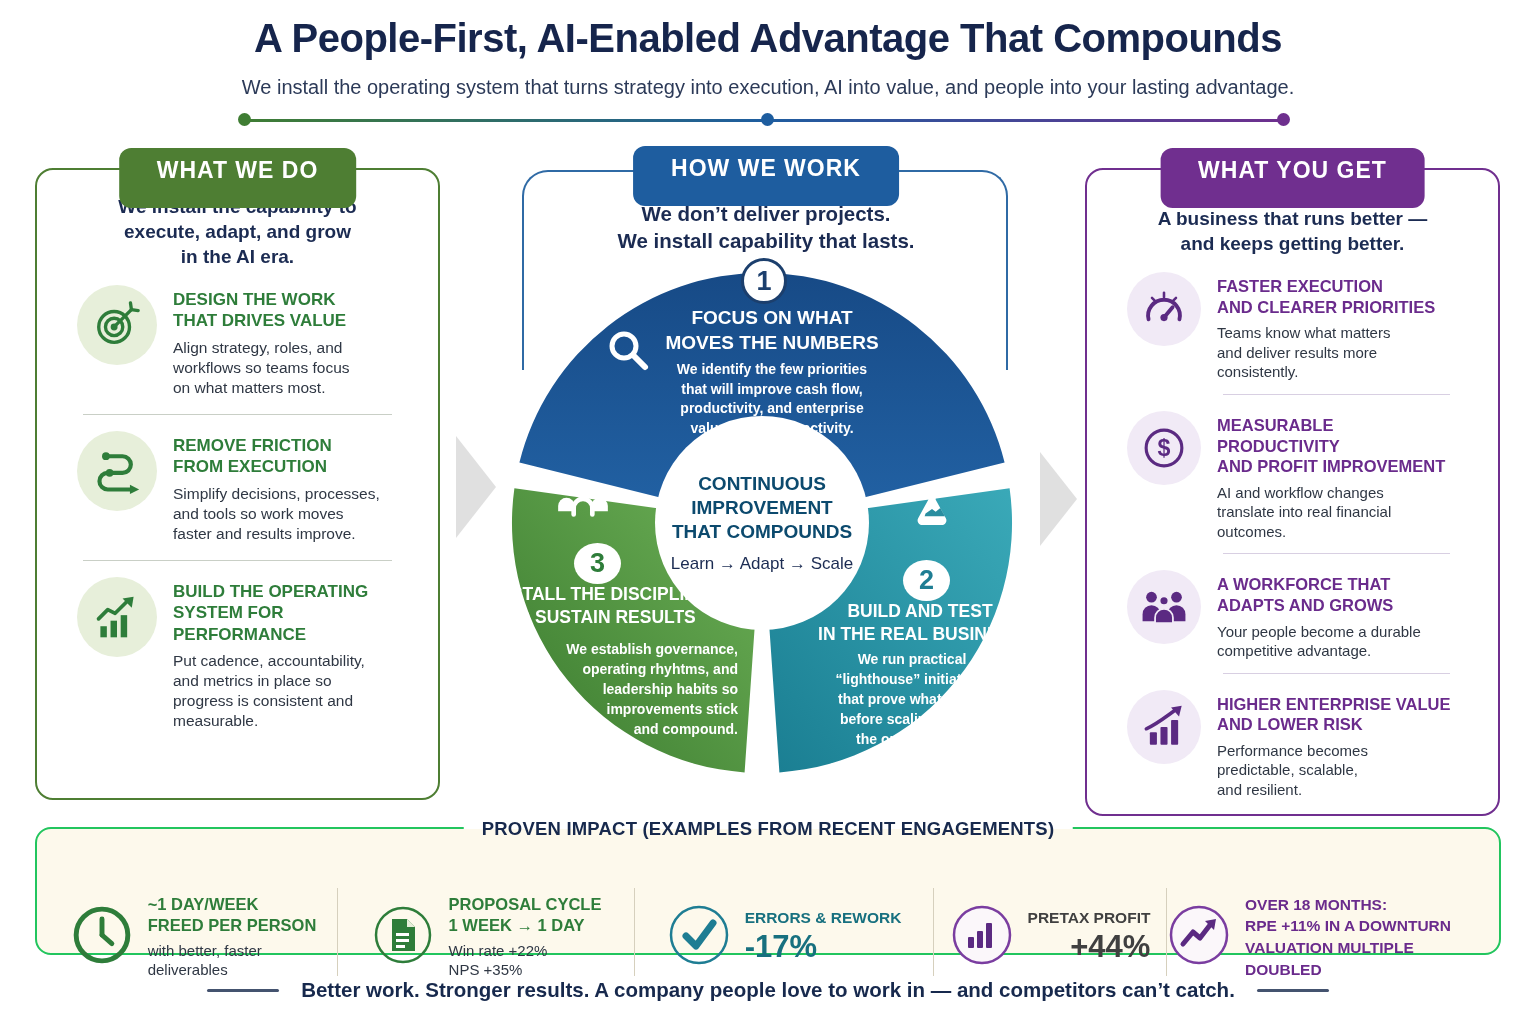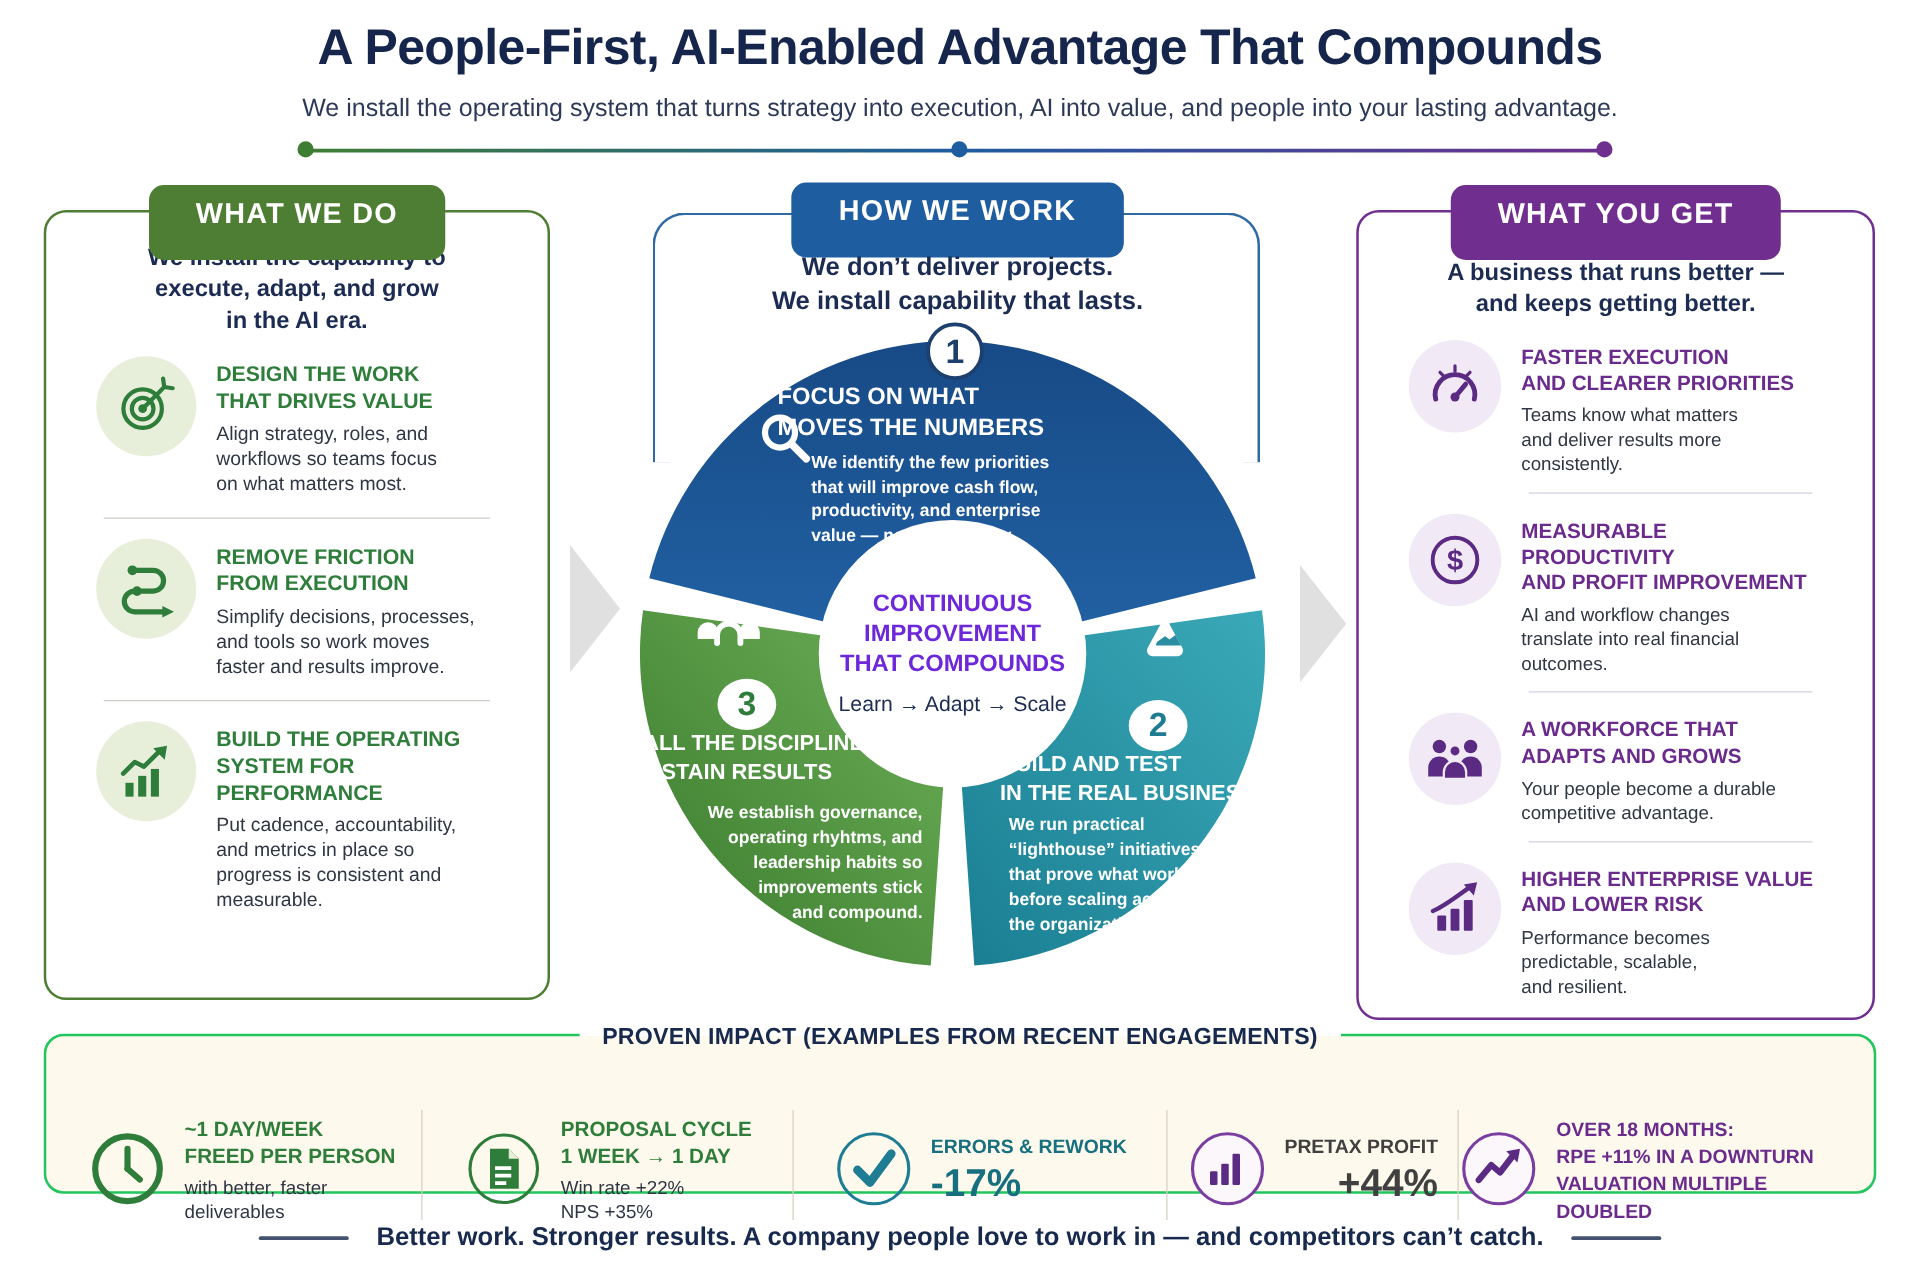--- a/index.html
+++ b/index.html
@@ -42,30 +42,30 @@
   .center-intro { position:absolute; left:766px; top:200px; transform:translateX(-50%); width:480px; text-align:center; font-size:20.5px; font-weight:bold; color:#1b2b52; line-height:1.32; white-space:pre-line; }
   .cycle-svg { position:absolute; left:502px; top:253px; }
   .seg-icon { position:absolute; }
   #magnifier-wrap { left:604px; top:326px; }
   #flask-wrap { left:908px; top:482px; }
   #team-wrap { left:554px; top:480px; }
   .badge { position:absolute; background:#fff; border-radius:50%; display:flex; align-items:center; justify-content:center; font-weight:bold; }
   #badge1 { left:741px; top:258px; width:46px; height:46px; border:3.5px solid #1c3f6d; color:#1c3f6d; font-size:27px; }
   #badge2 { left:903px; top:560px; width:47px; height:41px; color:#1e7d93; font-size:27px; }
   #badge3 { left:574px; top:543px; width:47px; height:41px; color:#2e7d3a; font-size:27px; }
-  .seg-text { position:absolute; color:#ffffff; text-align:left; white-space:pre-line; }
+  .seg-text { position:absolute; color:#ffffff; text-align:center; white-space:pre-line; }
   .seg-title { font-weight:bold; }
   #seg1-title { left:772px; top:306px; transform:translateX(-50%); width:300px; font-size:19px; line-height:1.3; }
   #seg1-desc  { left:772px; top:360px; transform:translateX(-50%); width:246px; font-size:14px; line-height:1.4; font-weight:bold; }
   #seg2-title { left:920px; top:600px; transform:translateX(-50%); width:240px; font-size:17.5px; line-height:1.3; }
   #seg2-desc  { left:912px; top:650px; transform:translateX(-50%); width:210px; font-size:14px; line-height:1.42; font-weight:bold; }
   #seg3-title { left:601px; top:583px; transform:translateX(-50%); width:250px; font-size:17.5px; line-height:1.3; }
   #seg3-desc  { left:528px; top:640px; width:210px; text-align:right; font-size:14px; line-height:1.42; font-weight:bold; }
   .center-circle { position:absolute; left:655px; top:416px; width:214px; height:214px; background:#ffffff; border-radius:50%; display:flex; flex-direction:column; align-items:center; justify-content:center; text-align:center; }
-  .cc-title { font-size:19px; font-weight:bold; color:#6d28d9; line-height:1.28; white-space:pre-line; }
+  .cc-title { font-size:19px; font-weight:bold; color:#0c4a6e; line-height:1.28; white-space:pre-line; }
   .cc-flow { margin-top:10px; font-size:17px; color:#1b2b52; }
   .gray-arrow { position:absolute; width:0; height:0; }
   #arrow-left  { left:456px; top:436px; border-top:51px solid transparent; border-bottom:51px solid transparent; border-left:40px solid #e0e0e0; }
   #arrow-right { left:1040px; top:452px; border-top:47px solid transparent; border-bottom:47px solid transparent; border-left:37px solid #e0e0e0; }
 
   
   .impact-strip { position:absolute; left:35px; top:827px; width:1466px; height:128px; background:#fdf9ec; border:2px solid #22c55e; border-radius:16px; }
   .impact-label { position:absolute; top:-14px; left:50%; transform:translateX(-50%); padding:0 18px; font-size:18.5px; font-weight:bold; color:#17294d; line-height:28px; letter-spacing:0.2px; white-space:nowrap; background:linear-gradient(180deg,#ffffff 0 14px,#fdf9ec 14px 100%); }
   .impact-row { display:flex; height:100%; align-items:center; padding:12px 12px 0;margin-top:40px; }
   .impact-cell { display:flex; align-items:center; gap:14px; justify-content:center; flex:none; }

